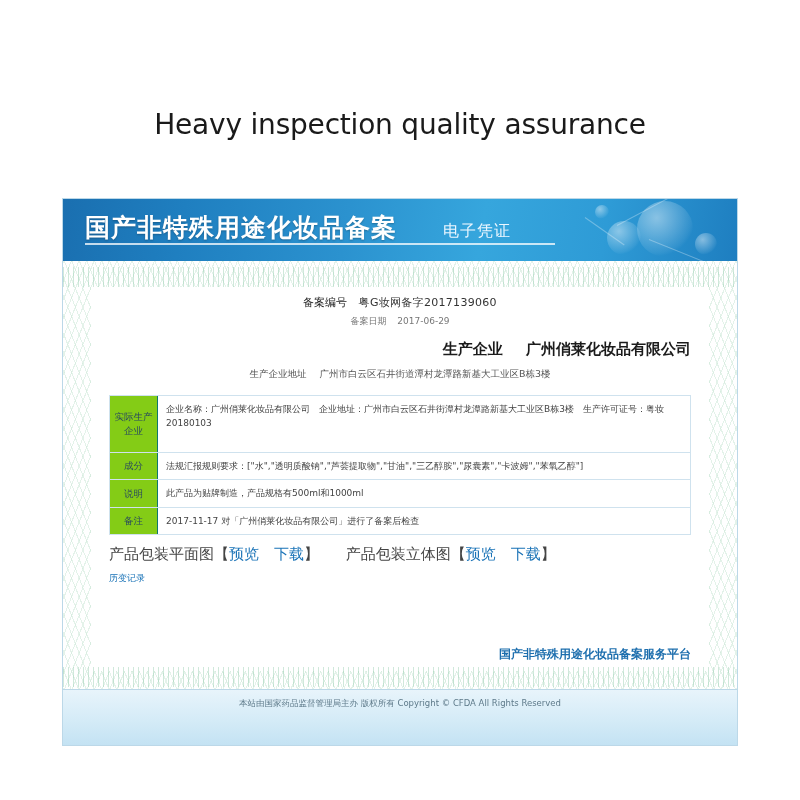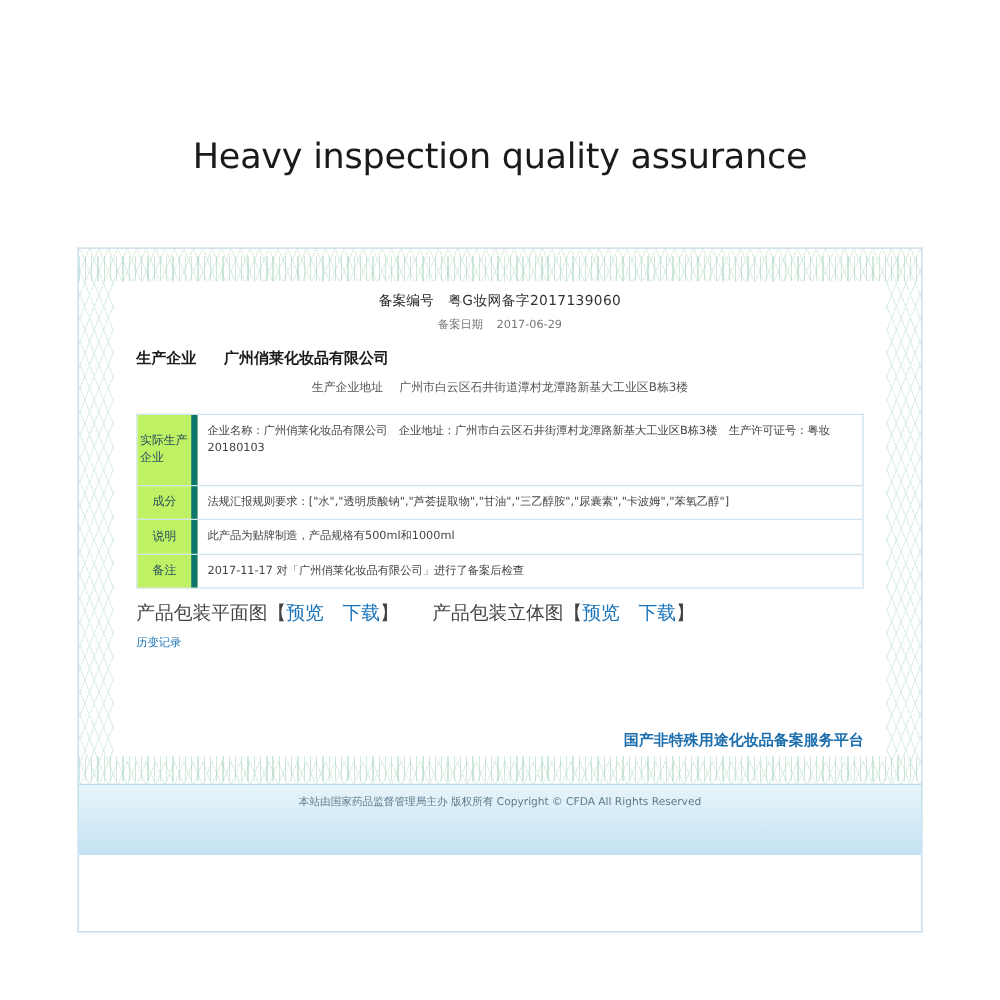--- a/index.html
+++ b/index.html
@@ -139,23 +139,23 @@
   .rec-row .lbl { color: #222; }
   .rec-row .val { color: #333; margin-left: 8px; letter-spacing: 0.3px; }
   .rec-date {
     text-align: center;
     font-size: 9px;
     color: #777;
     margin-top: 5px;
     font-family: "DejaVu Sans", sans-serif;
   }
   .company-line {
-    text-align: left;
+    text-align: right;
     margin-top: 12px;
-    font-size: 12px;
+    font-size: 15px;
     font-weight: bold;
     color: #1b1b1b;
     font-family: "DejaVu Sans", sans-serif;
   }
   .company-line .ttl { margin-right: 18px; }
   .addr-line {
     text-align: center;
     margin-top: 9px;
     font-size: 9.5px;
     color: #555;
@@ -171,27 +171,28 @@
     background: #ffffff;
   }
   .info-row {
     display: flex;
     border-bottom: 1px solid #cfe2ee;
     min-height: 26px;
   }
   .info-row .k {
     width: 48px;
     flex: 0 0 48px;
-    background: #bef264;
-    border-right: 5px solid #0f766e;
+    background: #84cc16;
+    border-right: 1px solid #0f766e;
     color: #2a4a5e;
     font-size: 9.5px;
     display: flex;
     align-items: center;
     justify-content: center;
+    text-align: center;
     line-height: 1.45;
     padding: 5px 2px;
     box-sizing: border-box;
     font-family: "DejaVu Sans", sans-serif;
   }
   .info-row .v {
     flex: 1 1 auto;
     padding: 6px 8px;
     font-size: 9px;
     color: #444;
@@ -243,20 +244,32 @@
     font-family: "DejaVu Sans", sans-serif;
   }
 </style>
 </head>
 <body>
 
 <div class="page-heading">Heavy inspection quality assurance</div>
 
 <div class="cert">
 
+  <div class="cert-banner">
+    <span class="banner-bubble b1"></span>
+    <span class="banner-bubble b2"></span>
+    <span class="banner-bubble b3"></span>
+    <span class="banner-bubble b4"></span>
+    <span class="banner-line l1"></span>
+    <span class="banner-line l2"></span>
+    <span class="banner-line l3"></span>
+    <div class="banner-title">国产非特殊用途化妆品备案</div>
+    <div class="banner-sub">电子凭证</div>
+    <div class="banner-underline"></div>
+  </div>
 
   <div class="cert-body">
     <div class="wave-top"></div>
     <div class="wave-bot"></div>
 
     <div class="content">
       <div class="rec-row">
         <span class="lbl">备案编号</span>
         <span class="val">粤G妆网备字2017139060</span>
       </div>

